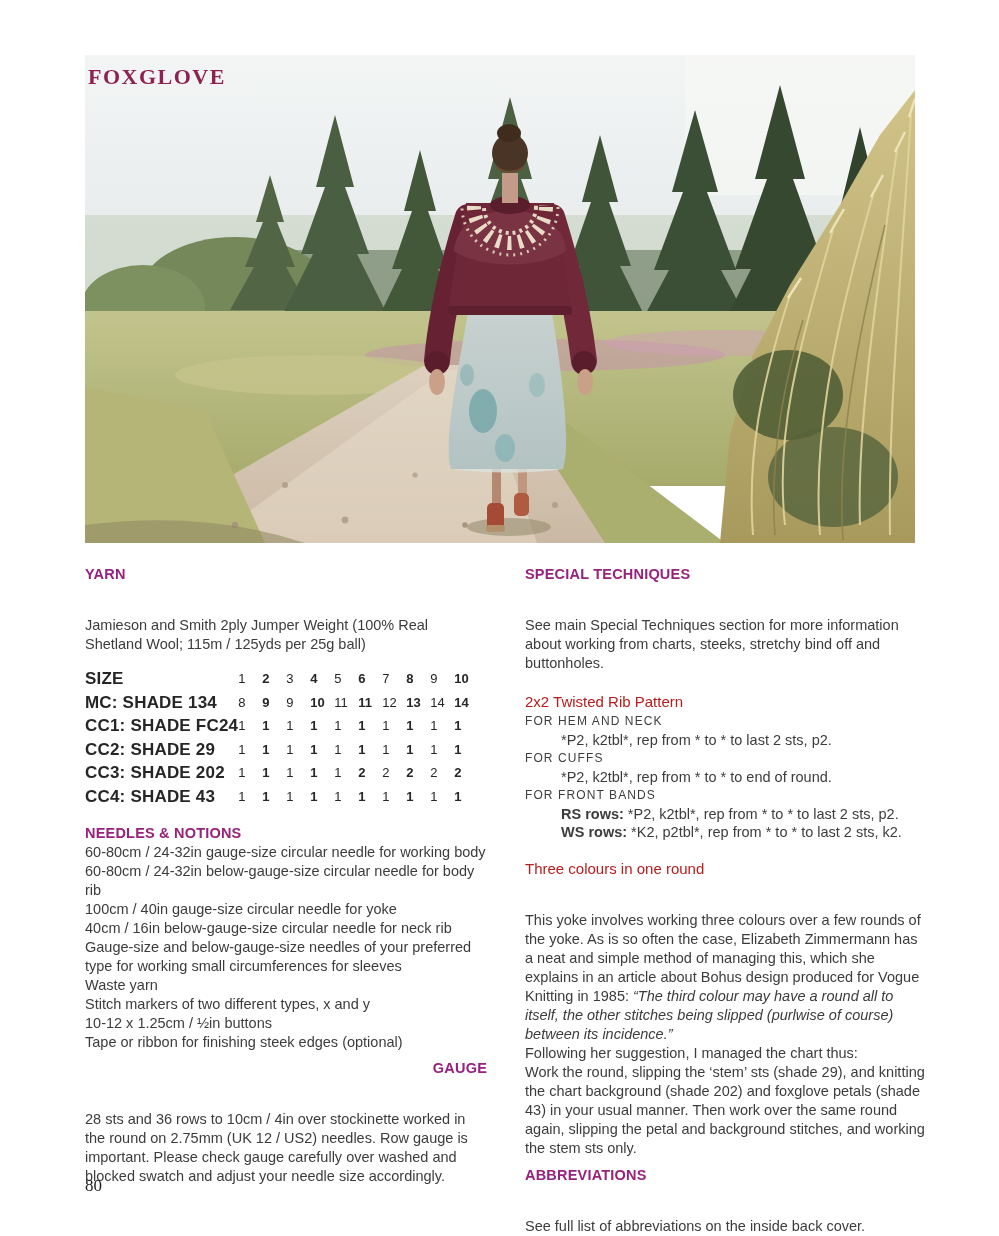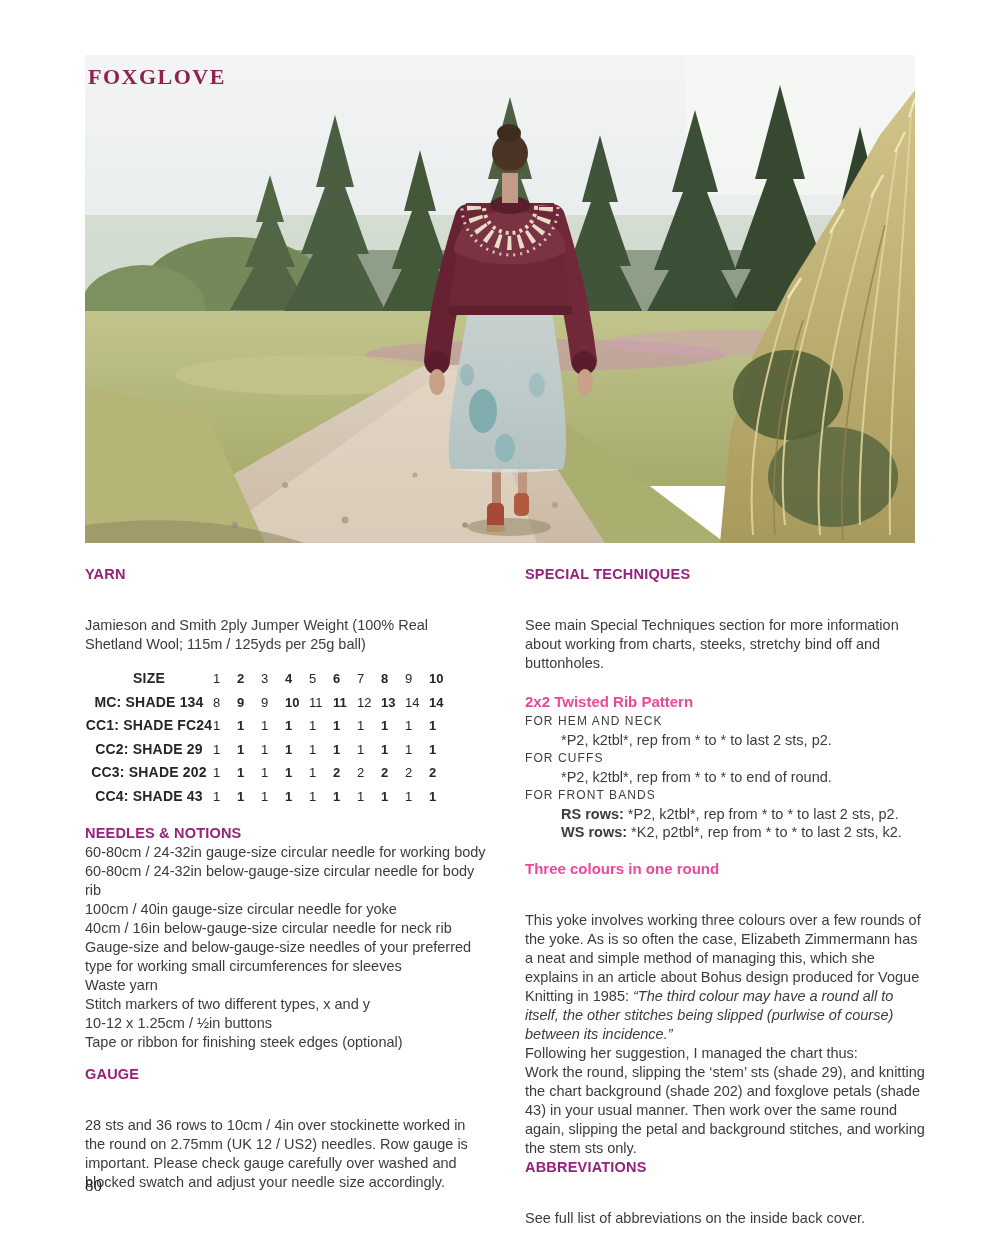--- a/index.html
+++ b/index.html
@@ -41,57 +41,56 @@
   }
   .col-left{width:402px;}
   .col-right{width:400px;}
   h2.sec{
     color:var(--accent);
     font-size:14.5px;line-height:19px;
     font-weight:bold;
     letter-spacing:.2px;
   }
   h3.sub{
-    color:#ec4899;
+    color:#b91c1c;
     font-size:15px;line-height:20px;
-    font-weight:bold;
+    font-weight:normal;
   }
   p.body{color:var(--text);margin-top:32px;}
   .bodyline{color:var(--text);}
   .smallcaps{
     font-size:12px;line-height:18.5px;
     letter-spacing:1.1px;
     color:#3e3e3e;
   }
   .ribline{line-height:18.5px;margin-left:36px;}
   .mt-table{margin-top:13px;}
   .mt-needles{margin-top:16px;}
-  .mt-gauge{margin-top:13px;}
+  .mt-gauge{margin-top:7px;text-align:right;}
   .mt-rib{margin-top:19px;}
   .mt-three{margin-top:17px;}
-  .mt-abbr{margin-top:0;}
+  .mt-abbr{margin-top:8px;}
   
   table.size-table{
     border-collapse:collapse;
     font-size:13px;
     color:#262626;
   }
   table.size-table td{
     line-height:23.5px;
     padding:0;
     min-width:24px;
     text-align:left;
     white-space:nowrap;
   }
   table.size-table td.lbl{
     width:128px;
     font-weight:bold;
-    font-size:14px;
+    font-size:17px;
     letter-spacing:.2px;
-    text-align:center;
   }
   
   table.size-table td:nth-child(2n+3){font-weight:bold;}
   .page-number{
     position:absolute;left:85px;top:1176px;
     font-family:"Liberation Serif",serif;
     font-size:17px;color:#1d1d1d;
   }
   em.quote{font-style:italic;}
 </style>

